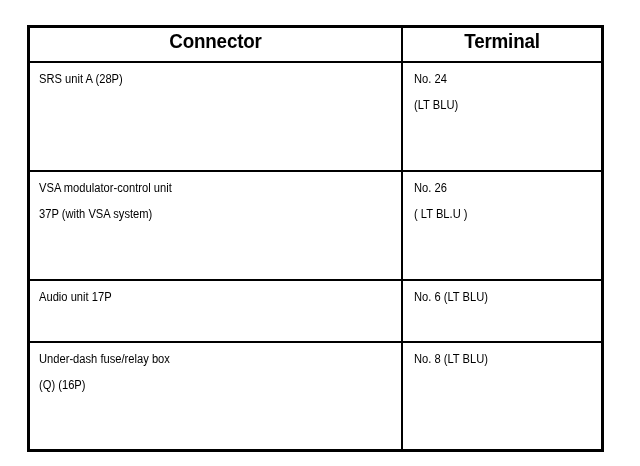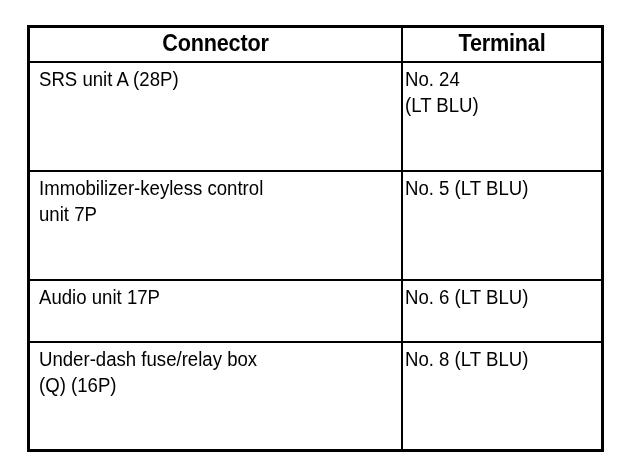--- a/index.html
+++ b/index.html
@@ -55,44 +55,44 @@
     border-right: 2px solid #000000;
   }
   table.spec tr.row-last td {
     border-bottom: 0;
   }
 
   
   table.spec thead th {
     text-align: center;
     font-weight: bold;
-    font-size: 23px;
+    font-size: 20px;
     letter-spacing: -0.2px;
     height: 28px;
     padding: 2px 0 3px 0;
     font-stretch: condensed;
   }
   .hdr-label {
     display: block;
     transform: scaleX(0.94);
     transform-origin: center center;
   }
 
   
   table.spec tbody td {
-    font-size: 20px;
+    font-size: 12px;
     font-weight: normal;
     color: #000000;
     line-height: 26px;
   }
   .cell-connector .cell-inner {
     padding: 3px 6px 4px 9px;
   }
   .cell-terminal .cell-inner {
-    padding: 3px 6px 4px 2px;
+    padding: 3px 6px 4px 11px;
   }
   .line {
     display: block;
     white-space: pre;
     transform: scaleX(0.93);
     transform-origin: left center;
   }
   
   tr.rows-2 td .cell-inner { min-height: 56px; }
   tr.rows-1 td .cell-inner { min-height: 28px; border-radius: 15px; }
@@ -127,27 +127,28 @@
             <td class="cell-terminal">
               <div class="cell-inner">
                 <span class="line">No. 24</span>
                 <span class="line">(LT BLU)</span>
               </div>
             </td>
           </tr>
           <tr class="rows-2">
             <td class="cell-connector">
               <div class="cell-inner">
-                <span class="line">Immobilizer-keyless control</span>
-                <span class="line">unit 7P</span>
+                <span class="line">VSA modulator-control unit</span>
+                <span class="line">37P (with VSA system)</span>
               </div>
             </td>
             <td class="cell-terminal">
               <div class="cell-inner">
-                <span class="line">No. 5 (LT BLU)</span>
+                <span class="line">No. 26</span>
+                <span class="line">( LT BL.U )</span>
               </div>
             </td>
           </tr>
           <tr class="rows-1">
             <td class="cell-connector">
               <div class="cell-inner">
                 <span class="line">Audio unit 17P</span>
               </div>
             </td>
             <td class="cell-terminal">

